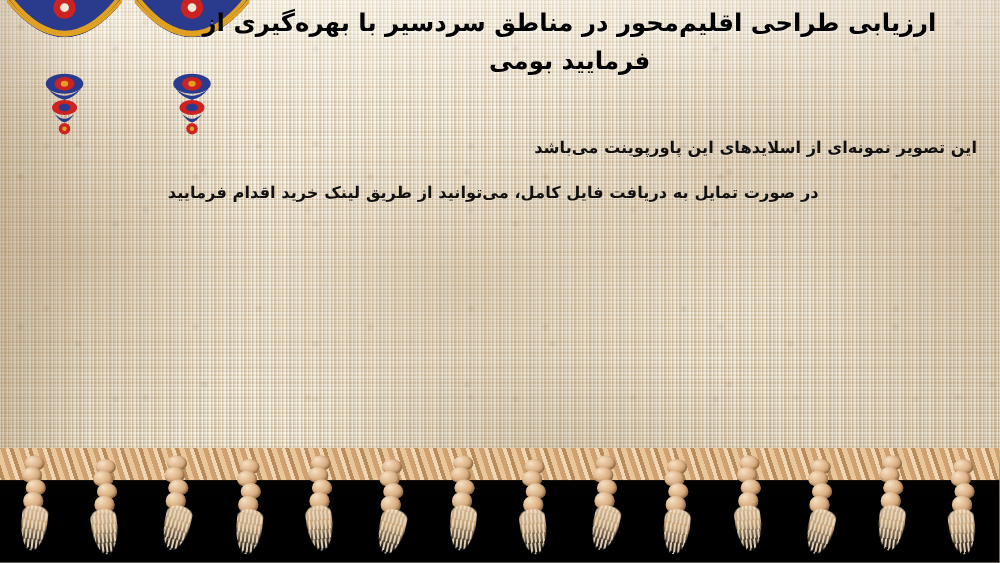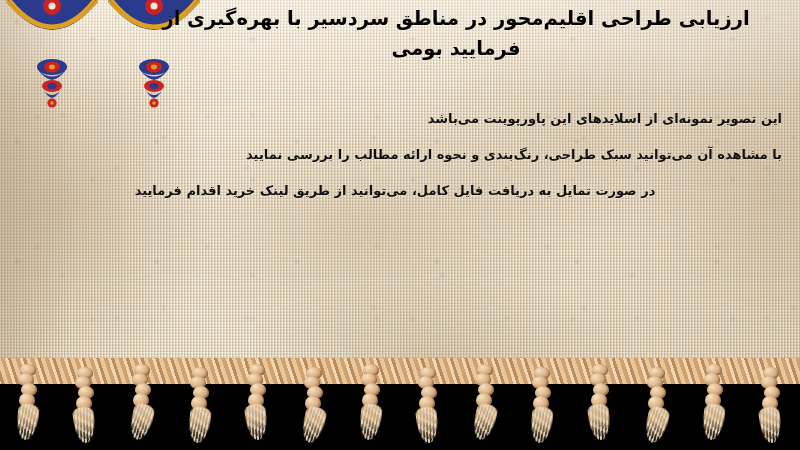--- a/index.html
+++ b/index.html
@@ -354,21 +354,20 @@
   <div class="text-layer">
 
     <div class="title">
       <span>ارزیابی طراحی اقلیم‌محور در مناطق سردسیر با بهره‌گیری از</span>
       <br>
       <span>فرمایید بومی</span>
     </div>
 
     <div class="body-block">
       <p class="body-line">این تصویر نمونه‌ای از اسلایدهای این پاورپوینت می‌باشد</p>
-      <p class="body-line">با مشاهده آن می‌توانید سبک طراحی، رنگ‌بندی و نحوه ارائه مطالب را بررسی نمایید</p>
       <p class="body-line">در صورت تمایل به دریافت فایل کامل، می‌توانید از طریق لینک خرید اقدام فرمایید</p>
     </div>
   </div>
 
   <div class="fringe">
     <div class="selvedge-fade"></div>
     <div class="selvedge"></div>
     <div id="tassels">
         <div class="tassel " style="left: 17.1429px; top: 6px;">
           <div class="knot k1"></div>

